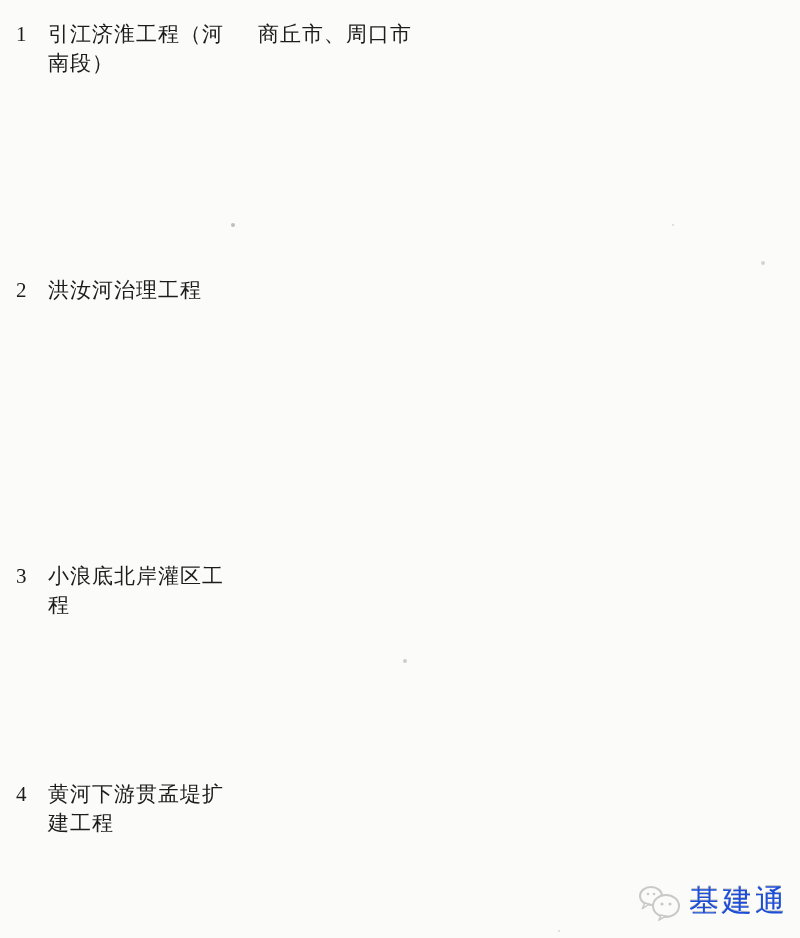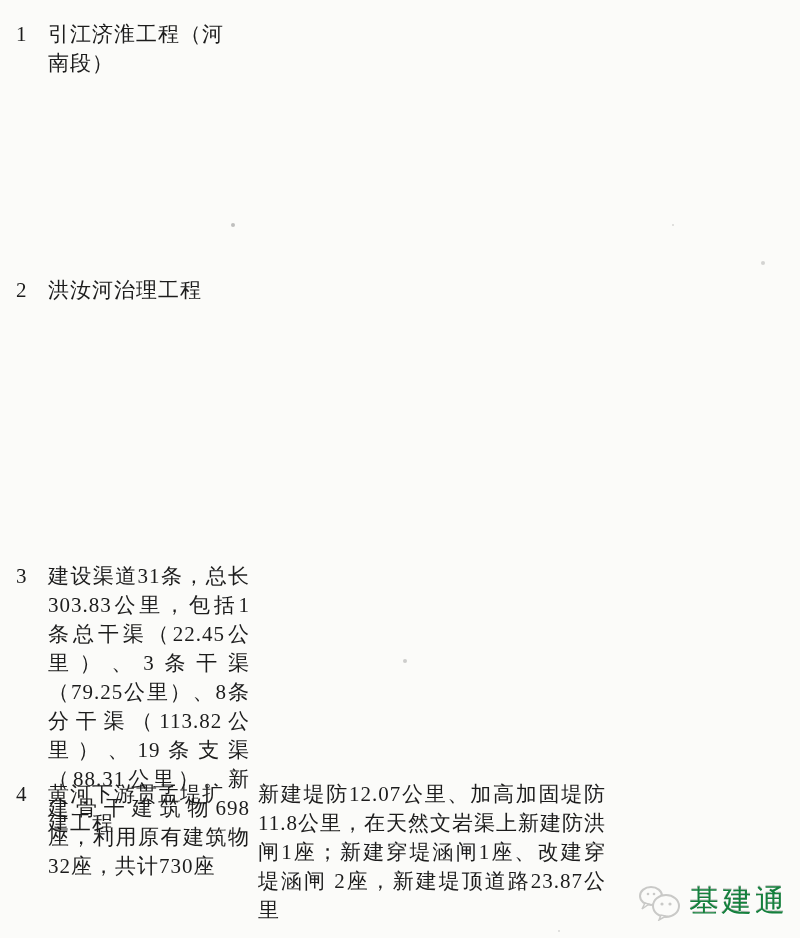--- a/index.html
+++ b/index.html
@@ -53,21 +53,21 @@
     position: absolute;
     right: 12px;
     bottom: 16px;
     display: flex;
     align-items: center;
     gap: 6px;
   }
   .watermark-text {
     font-size: 30px;
     letter-spacing: 3px;
-    color: #15803d;
+    color: #1d4ed8;
     text-shadow: 0 1px 0 #ffffff, 0 -1px 0 #bdbdbb;
     font-family: "Liberation Serif", "DejaVu Serif", serif;
   }
   .wm-icon svg {
     display: block;
   }
   .speckles {
     position: absolute;
     top: 0; left: 0;
     width: 2px; height: 2px;
@@ -84,36 +84,36 @@
 </head>
 <body>
 
 <div class="page">
 
   <div class="table">
 
     <div class="row row-1">
       <div class="cell cell-num">1</div>
       <div class="cell cell-name">引江济淮工程（河南段）</div>
+      <div class="cell cell-loc">商丘市、周口市</div>
     </div>
 
     <div class="row row-2">
       <div class="cell cell-num">2</div>
       <div class="cell cell-name">洪汝河治理工程</div>
     </div>
 
     <div class="row row-3">
       <div class="cell cell-num">3</div>
-      <div class="cell cell-desc">建设渠道31条，总长303.83公里，包括1条总干渠（22.45公里）、3条干渠（79.25公里）、8条分干渠（113.82公里）、19条支渠（88.31公里）。新建骨干建筑物698座，利用原有建筑物32座，共计730座</div>
+      <div class="cell cell-name">小浪底北岸灌区工程</div>
     </div>
 
     <div class="row row-4">
       <div class="cell cell-num">4</div>
       <div class="cell cell-name">黄河下游贯孟堤扩建工程</div>
-      <div class="cell cell-desc">新建堤防12.07公里、加高加固堤防11.8公里，在天然文岩渠上新建防洪闸1座；新建穿堤涵闸1座、改建穿堤涵闸 2座，新建堤顶道路23.87公里</div>
     </div>
 
   </div>
 
   <div class="speckles"></div>
 
   <div class="watermark">
     <span class="wm-icon">
       <svg width="46" height="38" viewBox="0 0 46 38">
         <g fill="#fbfbf9" stroke="#c9c9c7" stroke-width="2">

